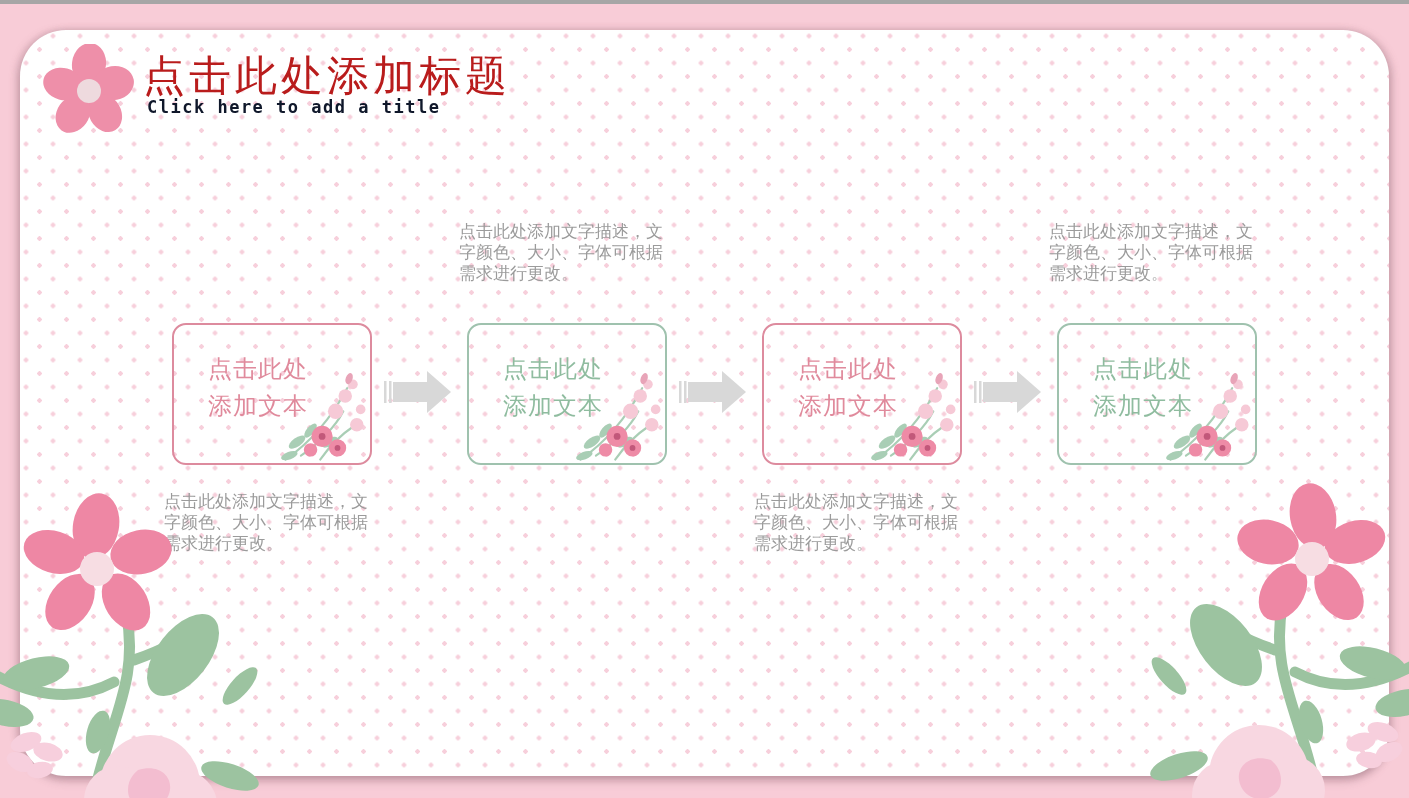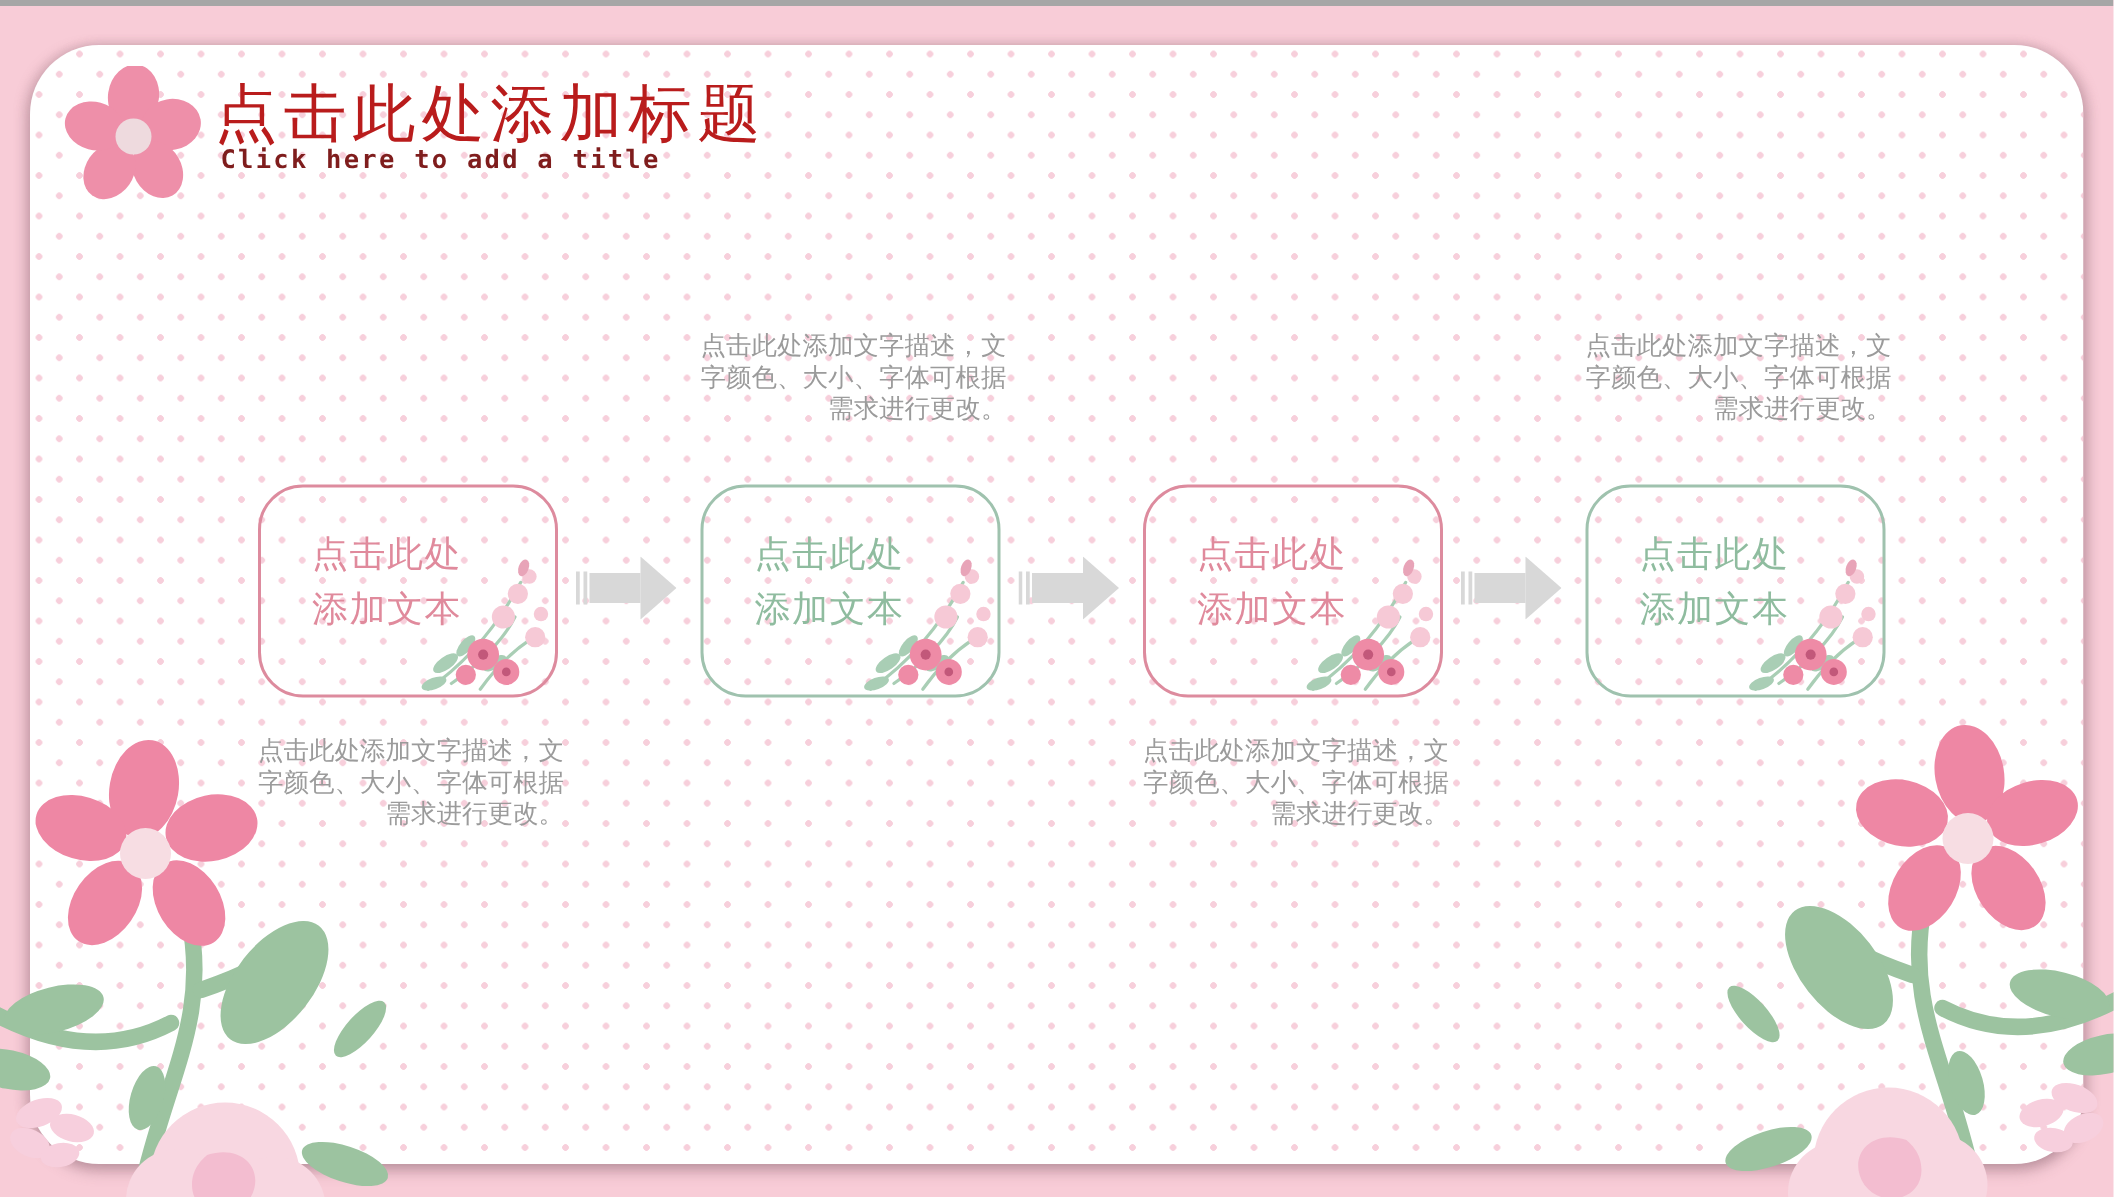--- a/index.html
+++ b/index.html
@@ -25,40 +25,40 @@
   }
   .title-flower{position:absolute;left:42px;top:44px;width:94px;height:94px;z-index:3;}
   .slide-title{
     position:absolute;left:143px;top:48px;z-index:3;
     font-size:42px;letter-spacing:4px;color:#b91c1c;font-weight:400;
     white-space:nowrap;cursor:text;
   }
   .slide-subtitle{
     position:absolute;left:147px;top:97px;z-index:3;
     font-family:"DejaVu Sans Mono",monospace;font-weight:bold;
-    font-size:17px;letter-spacing:1.5px;color:#7f1d1d;white-space:nowrap;cursor:text;
+    font-size:17px;letter-spacing:1.5px;color:#0f172a;white-space:nowrap;cursor:text;
   }
   .step-box{
     position:absolute;top:323px;width:196px;height:138px;
-    border-radius:30px;background:transparent;z-index:3;
+    border-radius:14px;background:transparent;z-index:3;
     display:flex;align-items:center;justify-content:center;cursor:pointer;
   }
   .step-box.pink{border:2px solid #dd8b9e;}
   .step-box.green{border:2px solid #9fc2ae;}
   .step-label{
     text-align:center;font-size:24px;line-height:37px;letter-spacing:1px;
     position:relative;top:-6px;left:-14px;
   }
   .step-box.pink .step-label{color:#e08a9c;}
   .step-box.green .step-label{color:#8fbc9f;}
   .bouquet{position:absolute;right:-8px;bottom:-10px;width:106px;height:106px;overflow:visible;}
   .arrow{position:absolute;top:371px;width:67px;height:42px;z-index:3;}
   .desc{
     position:absolute;width:212px;z-index:3;
-    font-size:17px;line-height:21px;color:#9b9b9b;text-align:right;cursor:text;
+    font-size:17px;line-height:21px;color:#9b9b9b;text-align:left;cursor:text;
   }
   .desc.above{top:221px;}
   .desc.below{top:491px;}
   .corner-flower{position:absolute;z-index:4;overflow:visible;}
   .corner-flower.left{left:-22px;top:490px;}
   .corner-flower.right{right:-22px;top:480px;transform:scaleX(-1);}
 </style>
 </head>
 <body>
 

